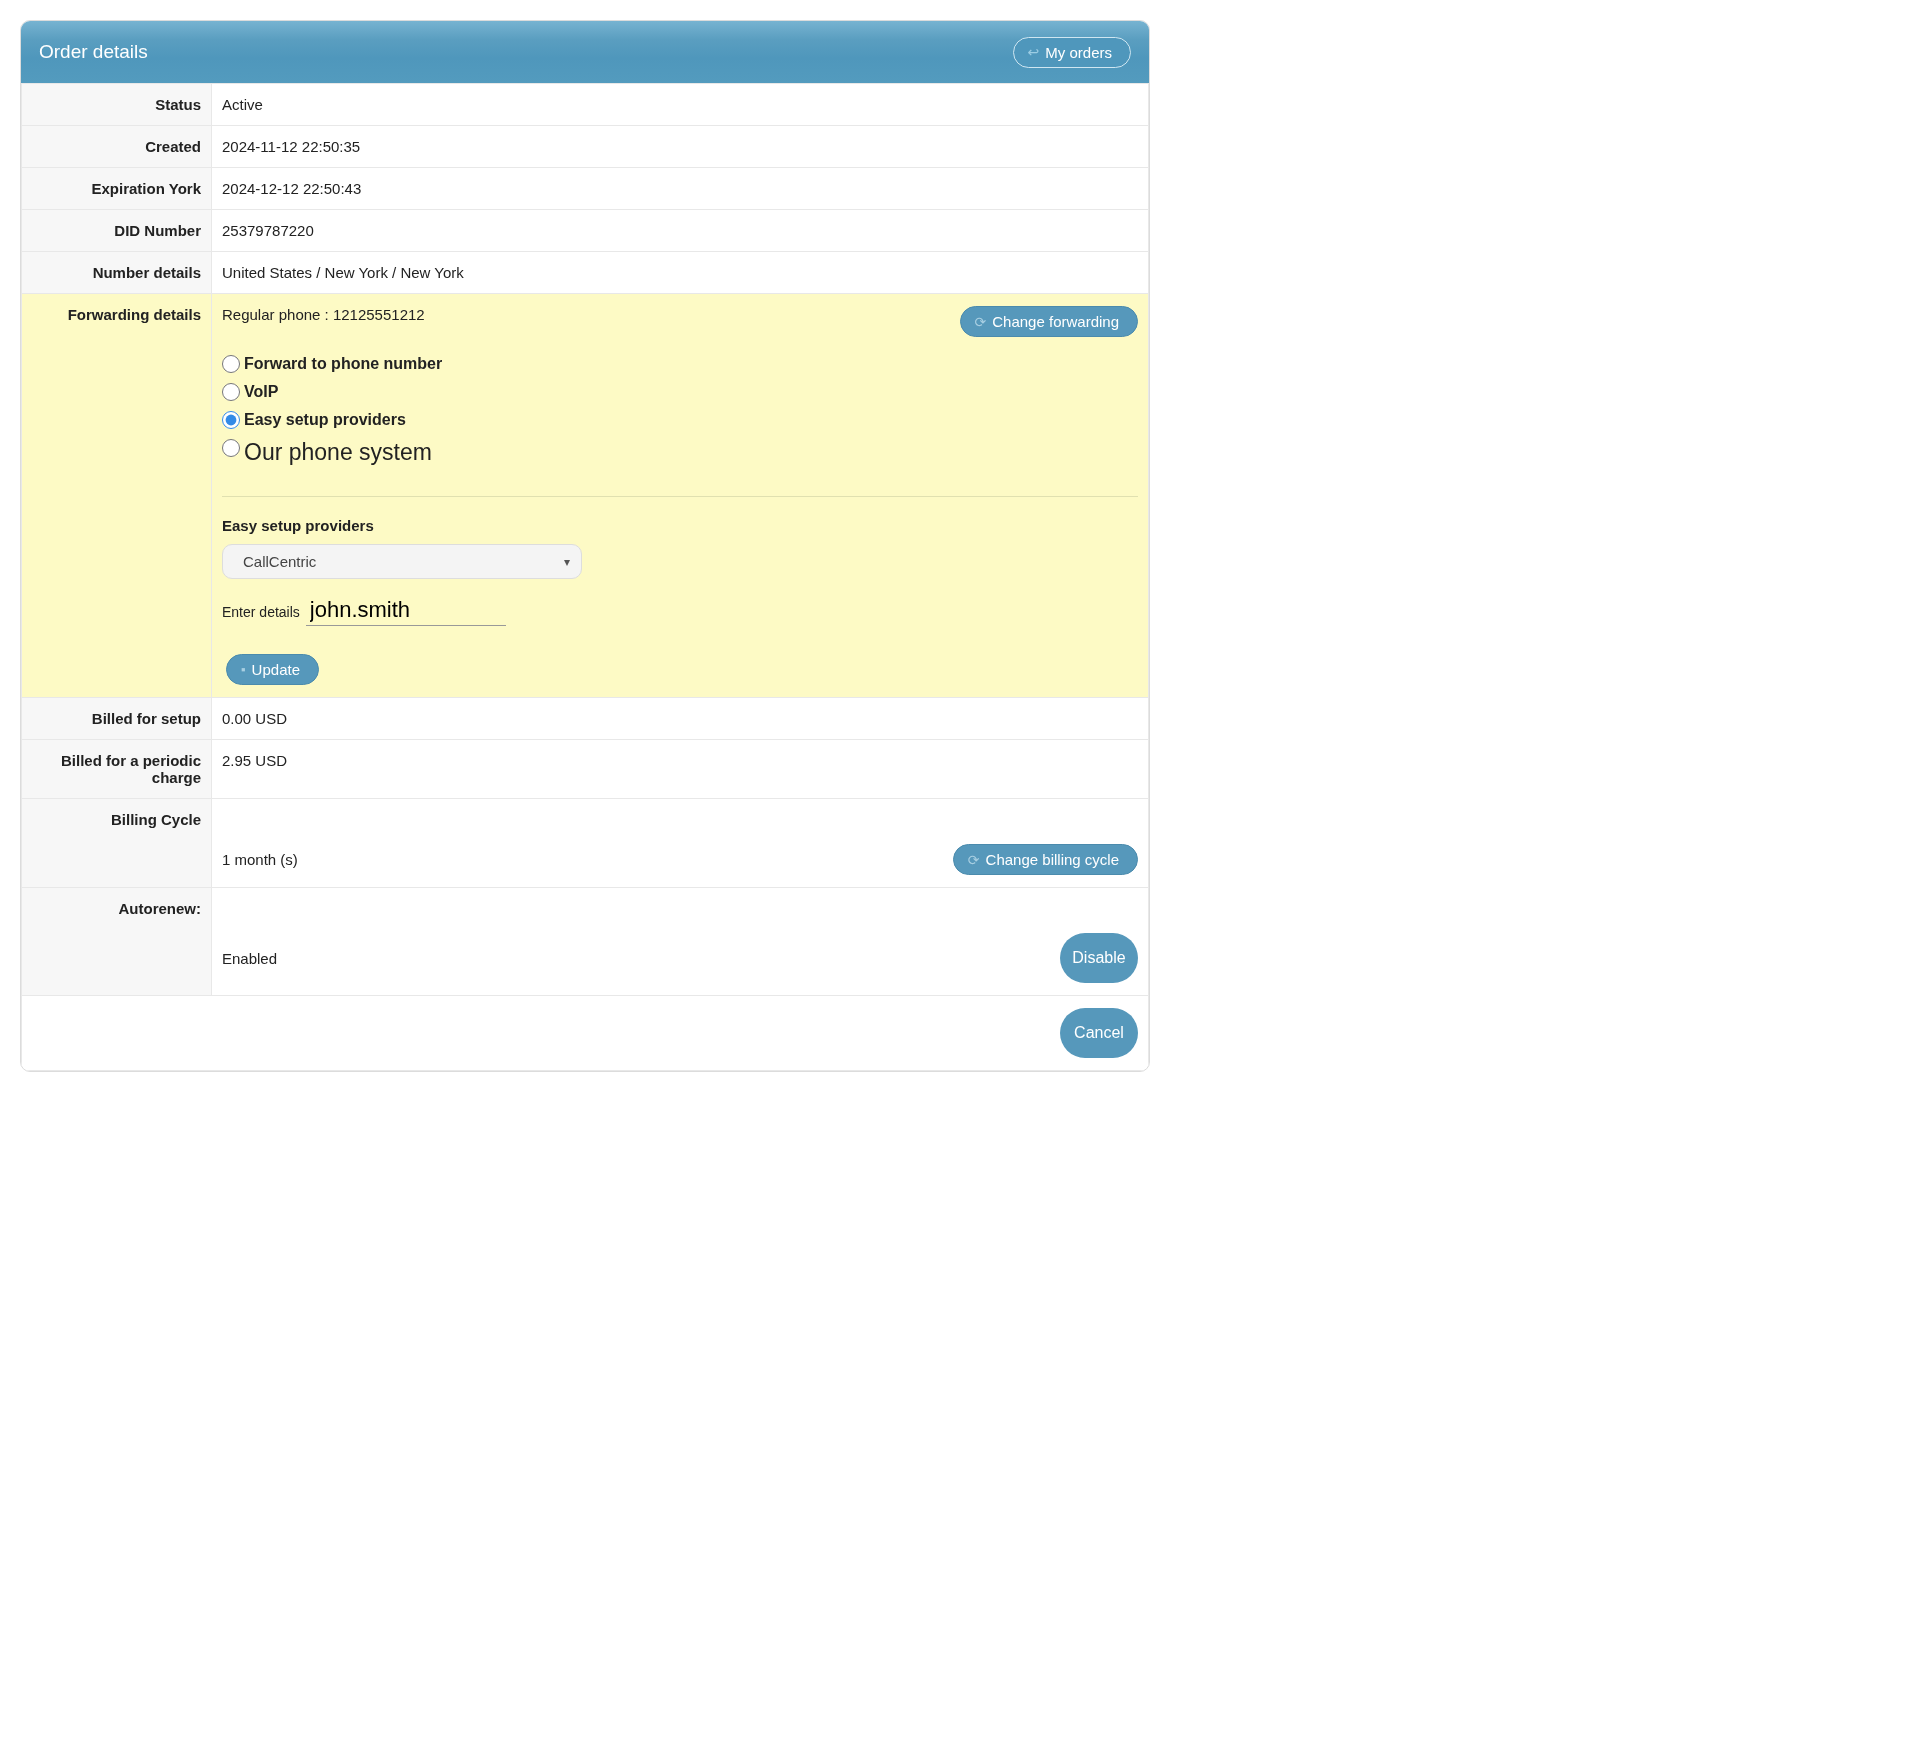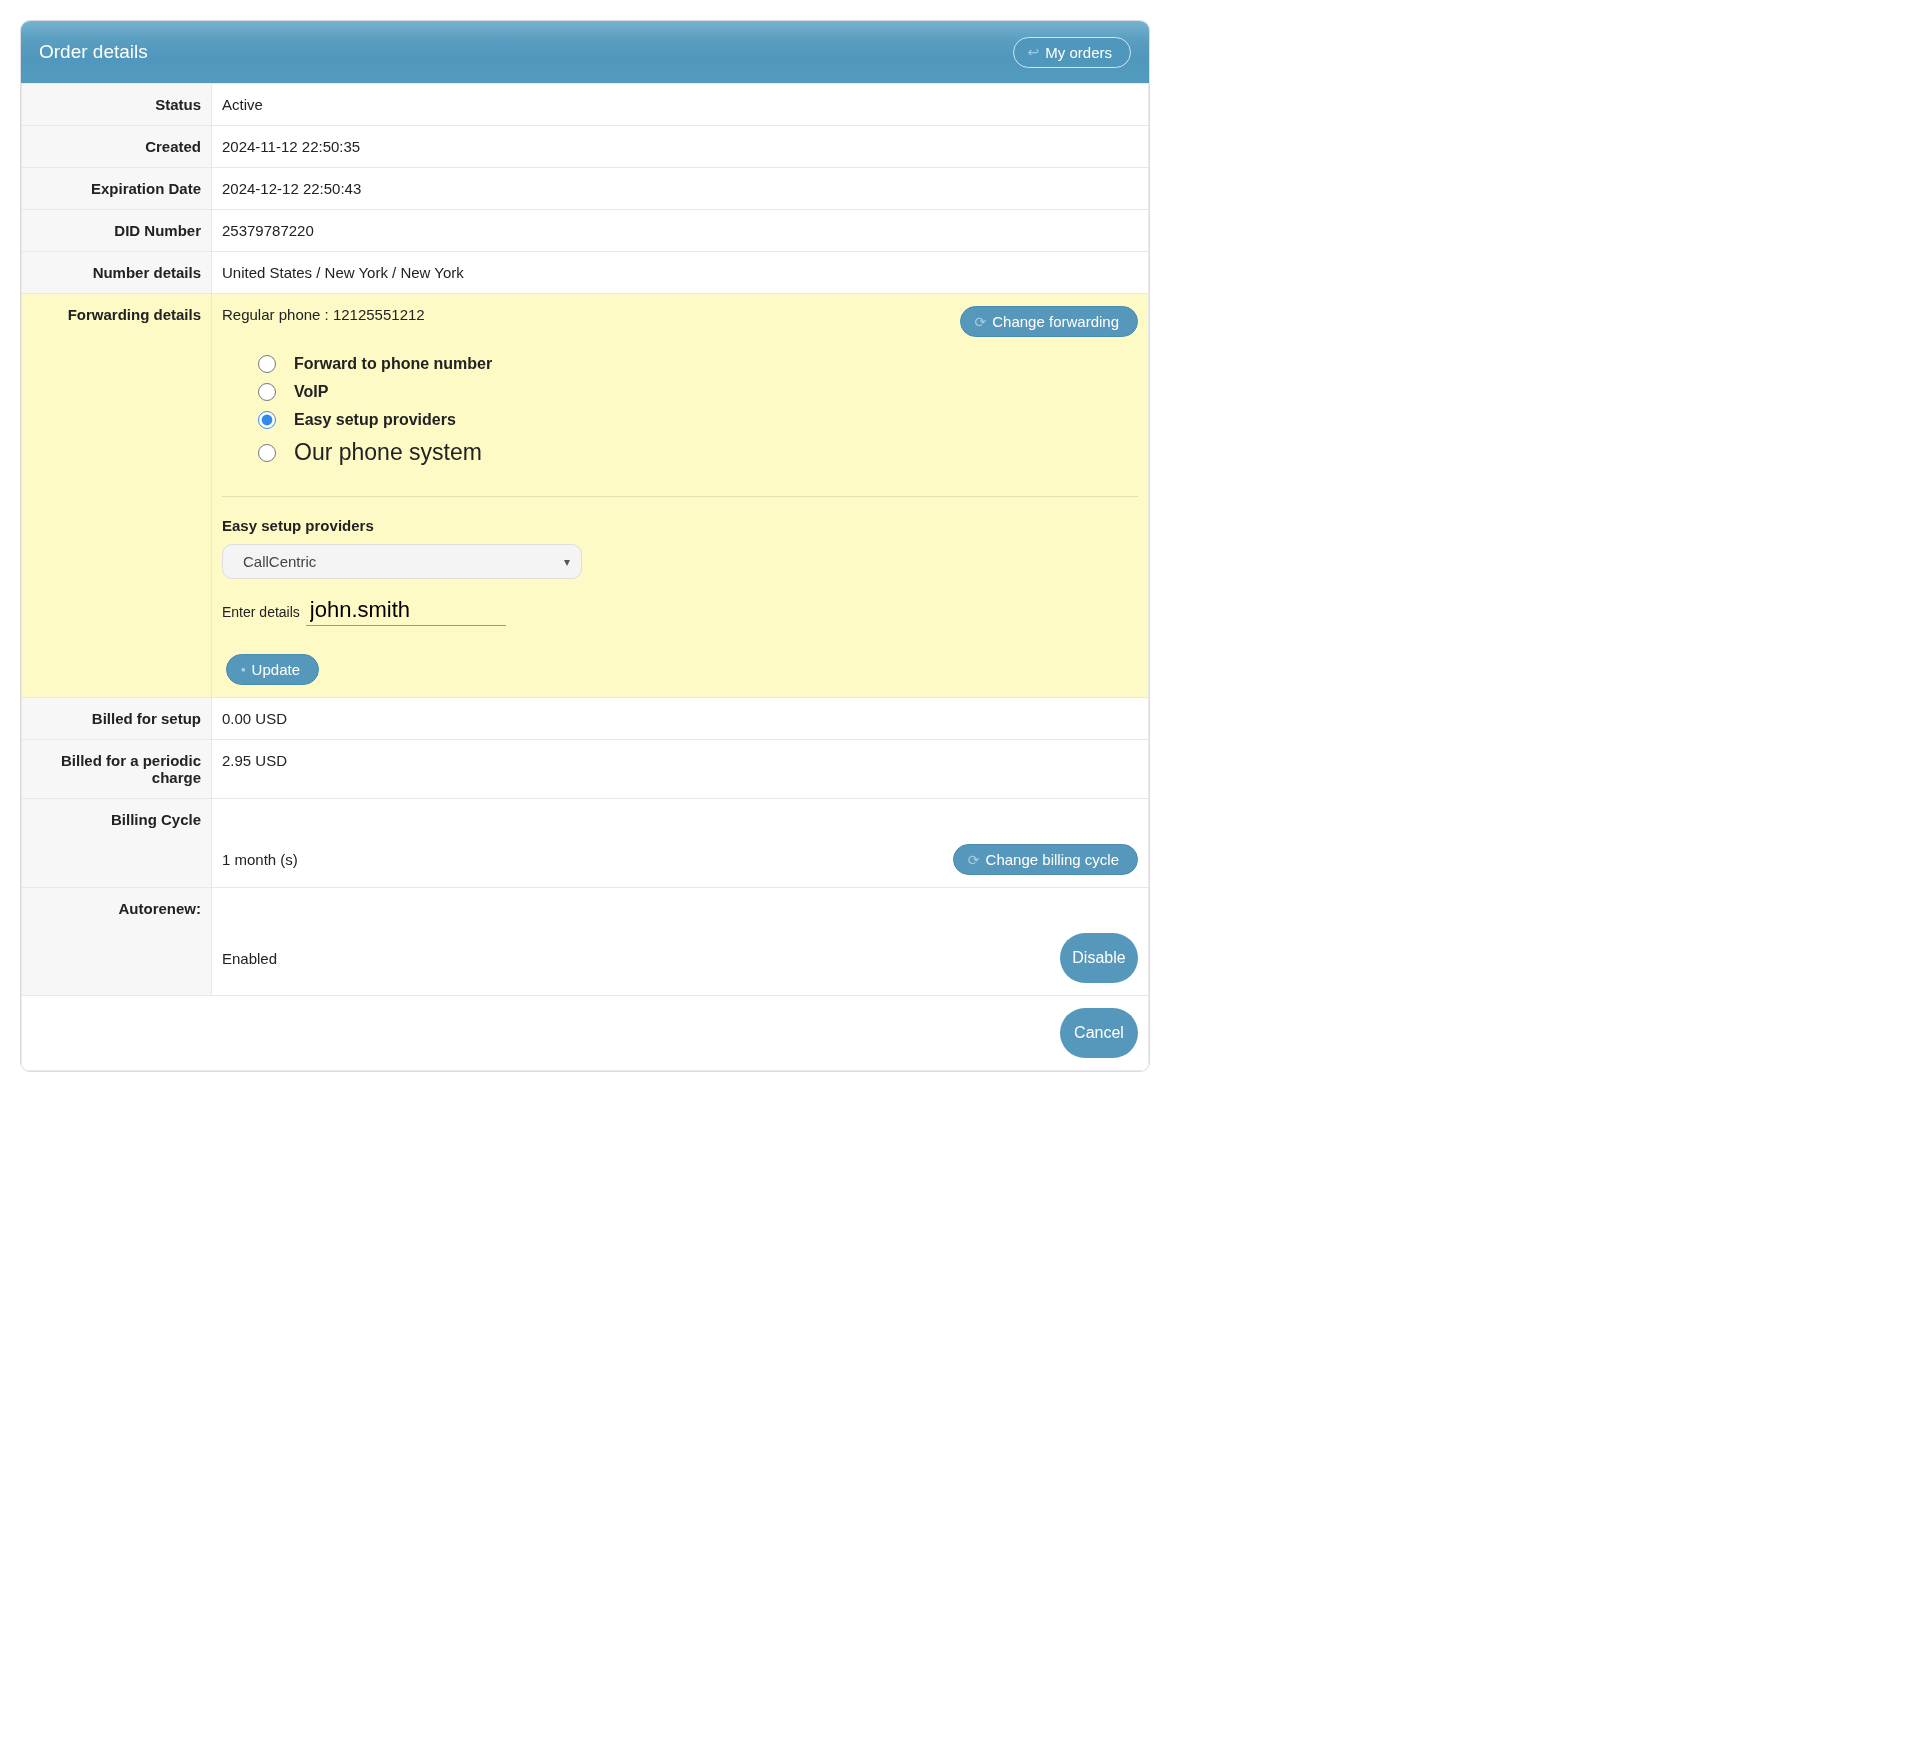--- a/index.html
+++ b/index.html
@@ -94,24 +94,23 @@
 }
 .btn-blue .ic {
   color: #a8cfe2;
   font-size: 14px;
 }
 .radio-group {
   margin-top: 18px;
 }
 .radio-row {
   display: flex;
-  align-items: center;
-  gap: 18px;
+  align-items: flex-start;
+  gap: 4px;
   margin-bottom: 10px;
-  margin-left: 36px;
 }
 .radio-row input[type="radio"] {
   width: 18px;
   height: 18px;
   accent-color: #338be6;
 }
 .radio-row label {
   font-weight: 700;
   font-size: 16px;
 }
@@ -227,21 +226,21 @@
     <tbody>
       <tr class="status-row">
         <td class="label">Status</td>
         <td class="value">Active</td>
       </tr>
       <tr>
         <td class="label">Created</td>
         <td class="value">2024-11-12 22:50:35</td>
       </tr>
       <tr>
-        <td class="label">Expiration Date</td>
+        <td class="label">Expiration York</td>
         <td class="value">2024-12-12 22:50:43</td>
       </tr>
       <tr>
         <td class="label">DID Number</td>
         <td class="value">25379787220</td>
       </tr>
       <tr>
         <td class="label">Number details</td>
         <td class="value">United States / New York / New York</td>
       </tr>

